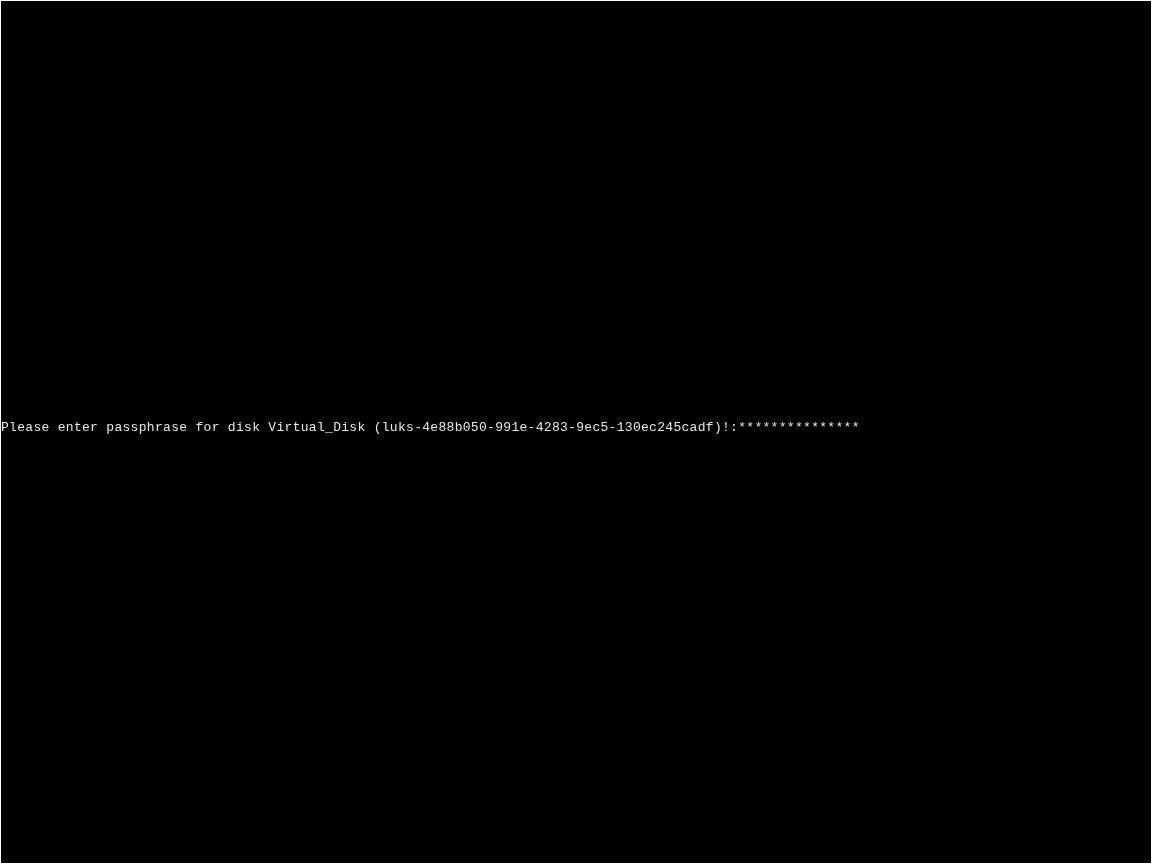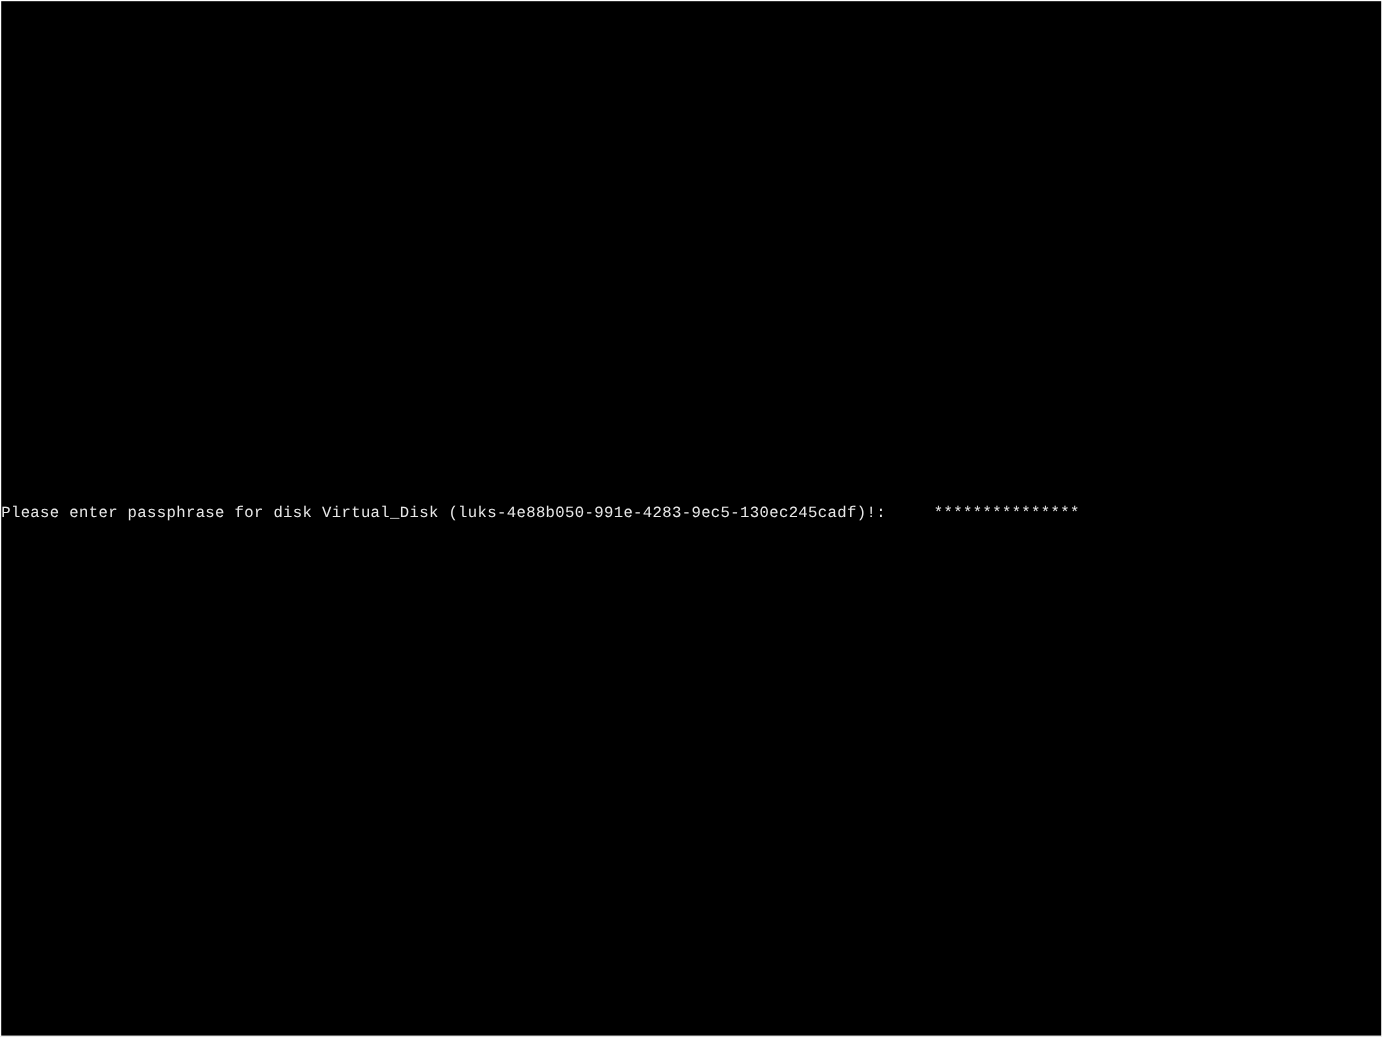--- a/index.html
+++ b/index.html
@@ -32,21 +32,20 @@
       color: #e8e8e8;
       letter-spacing: 0.3px;
     }
     .prompt-line {
       position: absolute;
       left: 0px;
       top: 419px;
       white-space: pre;
       display: flex;
       align-items: baseline;
-      gap: 40px;
     }
     .prompt-text {
       white-space: pre;
     }
   </style>
 </head>
 <body>
 
 <div class="outer-frame">
   <div class="console-screen">

